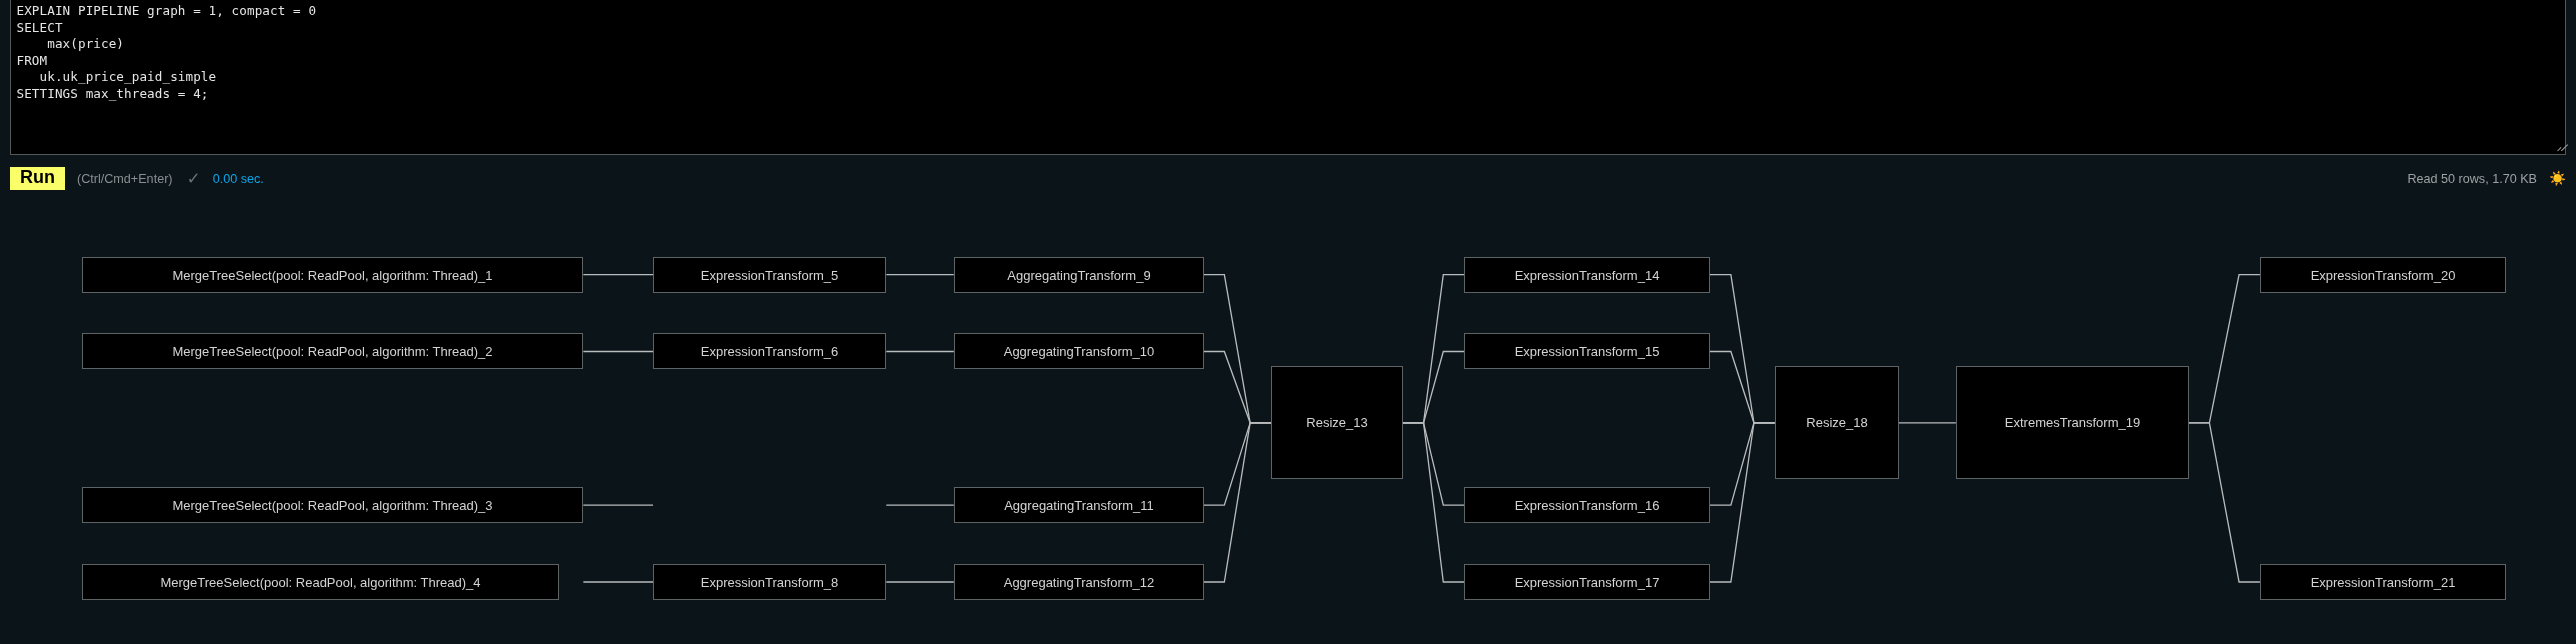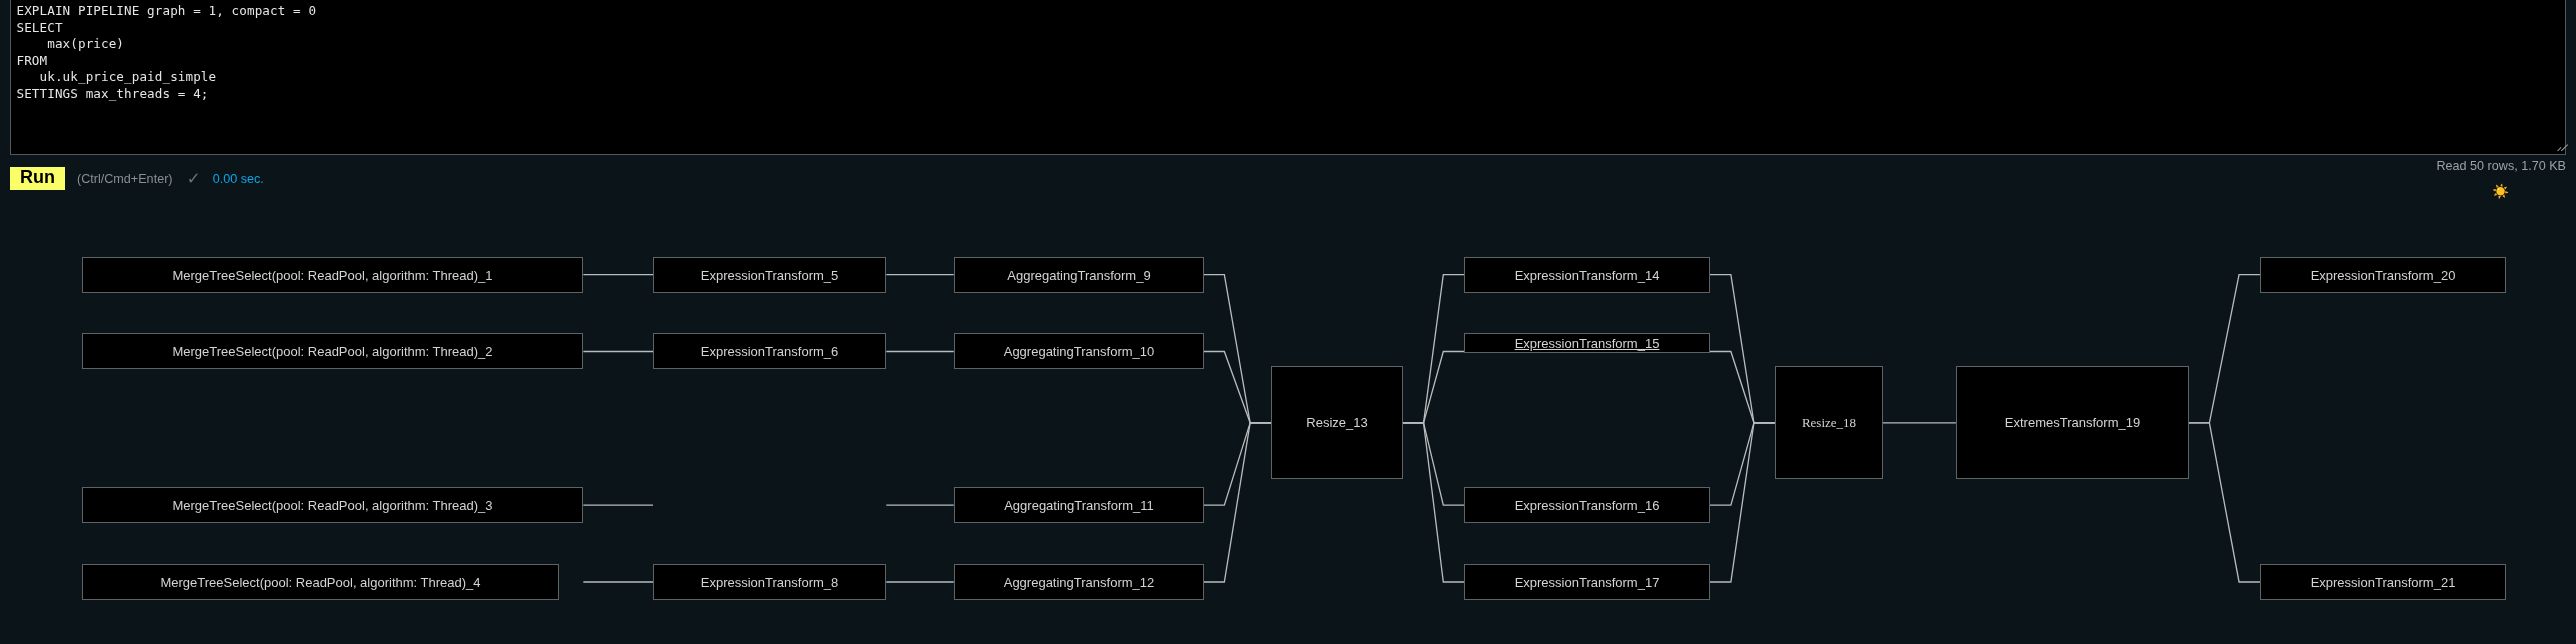--- a/index.html
+++ b/index.html
@@ -91,21 +91,21 @@
     line-height:1;
   }
   #elapsed-time{
     color:#0ea5e9;
     font-size:12.6px;
     margin-left:12px;
     white-space:nowrap;
   }
   #toolbar-right{
     margin-left:auto;
-    display:flex; align-items:center; gap:12px;flex-direction:column;
+    display:flex; align-items:center; gap:12px;
   }
   #read-stats{
     color:#9ea2a4;
     font-size:12.6px;
     white-space:nowrap;
   }
   #theme-toggle{
     font-size:13.7px;
     line-height:1;
     cursor:pointer;
@@ -227,30 +227,30 @@
     </div>
     <div class="node" id="node-n12" style="left: 954px; top: 347px; width: 250px; height: 36px;">
       <span>AggregatingTransform_12</span>
     </div>
     <div class="node" id="node-n13" style="left: 1271px; top: 149px; width: 132px; height: 113px;">
       <span>Resize_13</span>
     </div>
     <div class="node" id="node-n14" style="left: 1464px; top: 40px; width: 246px; height: 36px;">
       <span>ExpressionTransform_14</span>
     </div>
-    <div class="node" id="node-n15" style="left: 1464px; top: 116px; width: 246px; height: 20px; text-decoration: underline;">
+    <div class="node" id="node-n15" style="left: 1464px; top: 116px; width: 246px; height: 36px;">
       <span>ExpressionTransform_15</span>
     </div>
     <div class="node" id="node-n16" style="left: 1464px; top: 270px; width: 246px; height: 36px;">
       <span>ExpressionTransform_16</span>
     </div>
     <div class="node" id="node-n17" style="left: 1464px; top: 347px; width: 246px; height: 36px;">
       <span>ExpressionTransform_17</span>
     </div>
-    <div class="node" id="node-n18" style="left: 1775px; top: 149px; width: 108px; height: 113px; font-family: Liberation Serif, serif;">
+    <div class="node" id="node-n18" style="left: 1775px; top: 149px; width: 124px; height: 113px;">
       <span>Resize_18</span>
     </div>
     <div class="node" id="node-n19" style="left: 1956px; top: 149px; width: 233px; height: 113px;">
       <span>ExtremesTransform_19</span>
     </div>
     <div class="node" id="node-n20" style="left: 2260px; top: 40px; width: 246px; height: 36px;">
       <span>ExpressionTransform_20</span>
     </div>
     <div class="node" id="node-n21" style="left: 2260px; top: 347px; width: 246px; height: 36px;">
       <span>ExpressionTransform_21</span>

